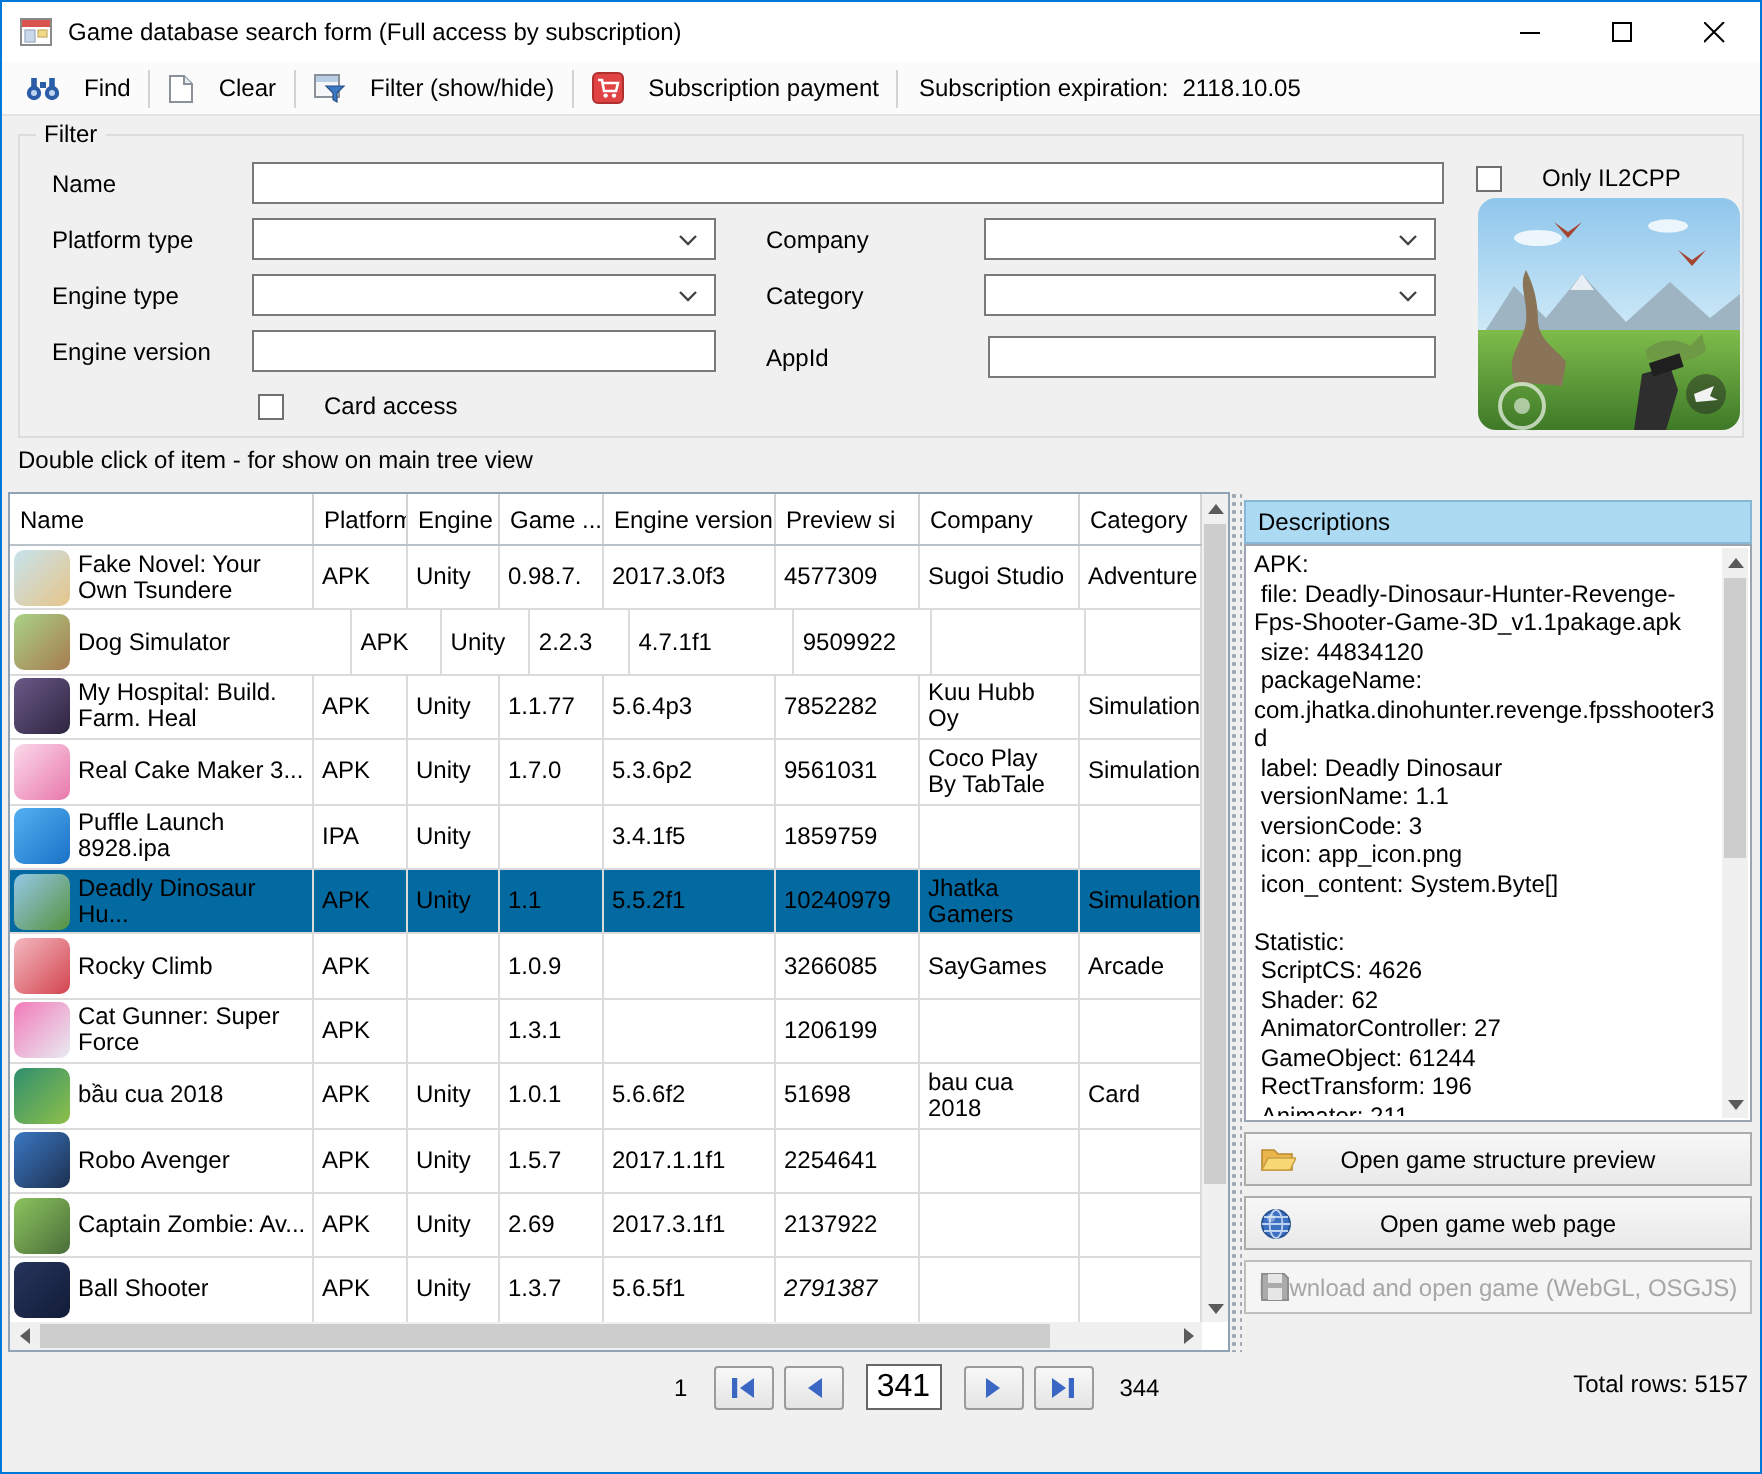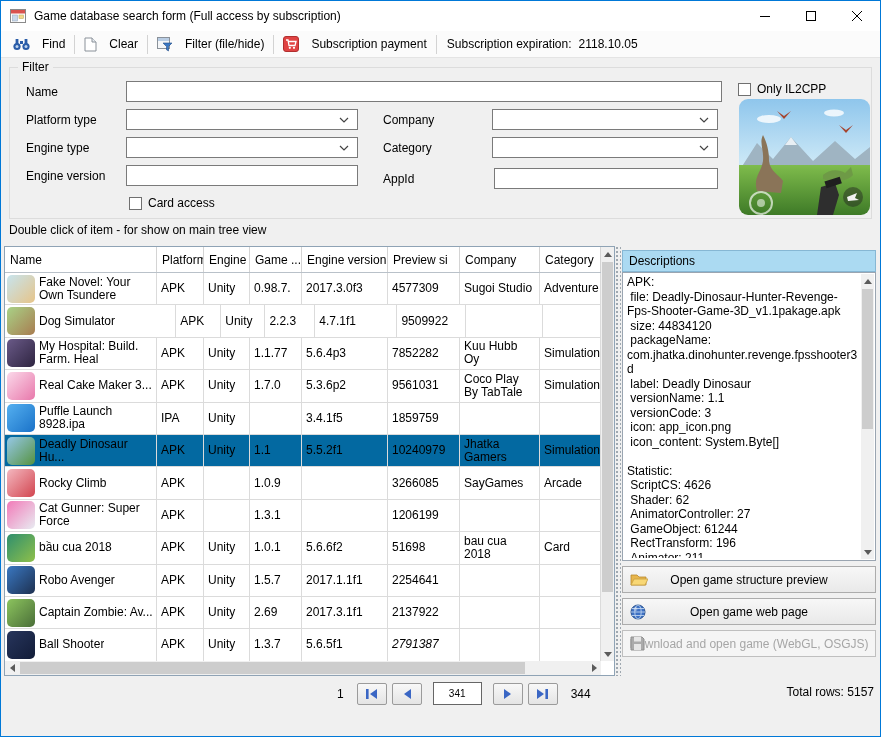--- a/index.html
+++ b/index.html
@@ -19,21 +19,21 @@
   .tb-item { display:flex; align-items:center; gap:12px; padding:0 7px; height:23px; white-space:nowrap; }
   .tb-sep { width:1px; height:19px; background:#D3D3D3; margin:0 2px; }
   .tb-expire { display:flex; align-items:center; gap:7px; padding:0 8px; white-space:nowrap; }
 
   
   .groupbox { position:absolute; left:8px; top:66px; width:863px; height:152px; border:1px solid #DCDCDC; }
   .groupbox-label { position:absolute; top:-8px; left:8px; background:#F0F0F0; padding:0 4px; }
   .f-label { position:absolute; white-space:nowrap; }
   .txt { position:absolute; background:#fff; border:1px solid #7A7A7A; height:21px; }
   .combo { position:absolute; background:#fff; border:1px solid #7A7A7A; height:21px; display:flex; align-items:center; justify-content:flex-end; padding-right:8px; }
-  .checkbox-row { position:absolute; display:flex; align-items:center; gap:6px; }
+  .checkbox-row { position:absolute; display:flex; align-items:center; gap:20px; }
   .checkbox { width:13px; height:13px; background:#fff; border:1px solid #707070; }
   .game-preview { position:absolute; left:729px; top:31px; width:131px; height:116px; border-radius:9px; overflow:hidden; }
 
   
   .grid-hint { position:absolute; left:8px; top:222px; }
 
   
   .grid { position:absolute; left:3px; top:245px; width:611px; height:430px; background:#fff; border:1px solid #8FA3B5; }
   .grid-header { position:absolute; left:0; top:0; height:26px; display:flex; background:#fff; border-bottom:1px solid #B9C1C9; width:596px; }
   .gh-cell { height:100%; display:flex; align-items:center; padding-left:5px; border-right:1px solid #D4D4D4; overflow:hidden; white-space:nowrap; }
@@ -66,21 +66,21 @@
   .desc-scroll { position:absolute; top:1px; right:1px; width:13px; bottom:1px; background:#F0F0F0; }
 
   .side-btn { position:absolute; left:621px; width:254px; height:27px; background:linear-gradient(#F7F7F7,#E9E9E9); border:1px solid #ACACAC; display:flex; align-items:center; justify-content:center; }
   .side-btn .btn-icon { position:absolute; left:7px; top:5px; }
   .side-btn.disabled { background:#F5F5F5; border-color:#BFBFBF; color:#A6A6A6; }
   .total-rows { position:absolute; left:621px; top:684px; width:252px; text-align:right; }
 
   
   .pager { position:absolute; left:328px; top:681px; display:flex; align-items:center; gap:5px; }
   .pg-btn { width:30px; height:22px; background:linear-gradient(#F8F8F8,#E4E4E4); border:1px solid #9B9B9B; border-radius:2px; display:flex; align-items:center; justify-content:center; }
-  .pg-input { width:49px; height:23px; border:1px solid #666; text-align:center; font-family:"Liberation Sans",sans-serif; font-size:10px; margin:0 6px; }
+  .pg-input { width:38px; height:23px; border:1px solid #666; text-align:center; font-family:"Liberation Sans",sans-serif; font-size:16px; margin:0 6px; }
   .pg-label { margin:0 8px; }
 
   
   .statusbar { position:absolute; left:0; right:0; bottom:0; height:24px; background:#F0F0F0; border-top:1px solid #DADADA; display:flex; align-items:center; padding-left:8px; }
   .grip { position:absolute; right:2px; bottom:2px; width:10px; height:10px;
     background-image:radial-gradient(#A8A8A8 1px, transparent 1.2px); background-size:4px 4px; background-position:bottom right; }
 </style>
 </head>
 <body>
 
@@ -134,21 +134,21 @@
       </svg>
       <span>Clear</span>
     </div>
     <div class="tb-sep"></div>
     <div class="tb-item">
       <svg width="16" height="15" viewBox="0 0 16 15">
         <rect x="0.5" y="0.5" width="12" height="11" fill="#F4F6F8" stroke="#8A9199"></rect>
         <rect x="1" y="1" width="11" height="3" fill="#B9CDE4"></rect>
         <path d="M6,6 L15,6 L11.5,9.5 L11.5,14 L9.5,12.8 L9.5,9.5 Z" fill="#3B78C4" stroke="#244E86" stroke-width="0.6"></path>
       </svg>
-      <span>Filter (file/hide)</span>
+      <span>Filter (show/hide)</span>
     </div>
     <div class="tb-sep"></div>
     <div class="tb-item">
       <svg width="16" height="16" viewBox="0 0 16 16">
         <rect x="0.5" y="0.5" width="15" height="15" rx="2.5" fill="#E04343" stroke="#B02F2F"></rect>
         <path d="M3,4 L5,4 L6,9.5 L12,9.5 L13,5.5 L5.4,5.5" fill="none" stroke="#FFFFFF" stroke-width="1.3"></path>
         <circle cx="6.8" cy="11.8" r="1.1" fill="#FFFFFF"></circle>
           <circle cx="11" cy="11.8" r="1.1" fill="#FFFFFF"></circle>
       </svg>
       <span>Subscription payment</span>

